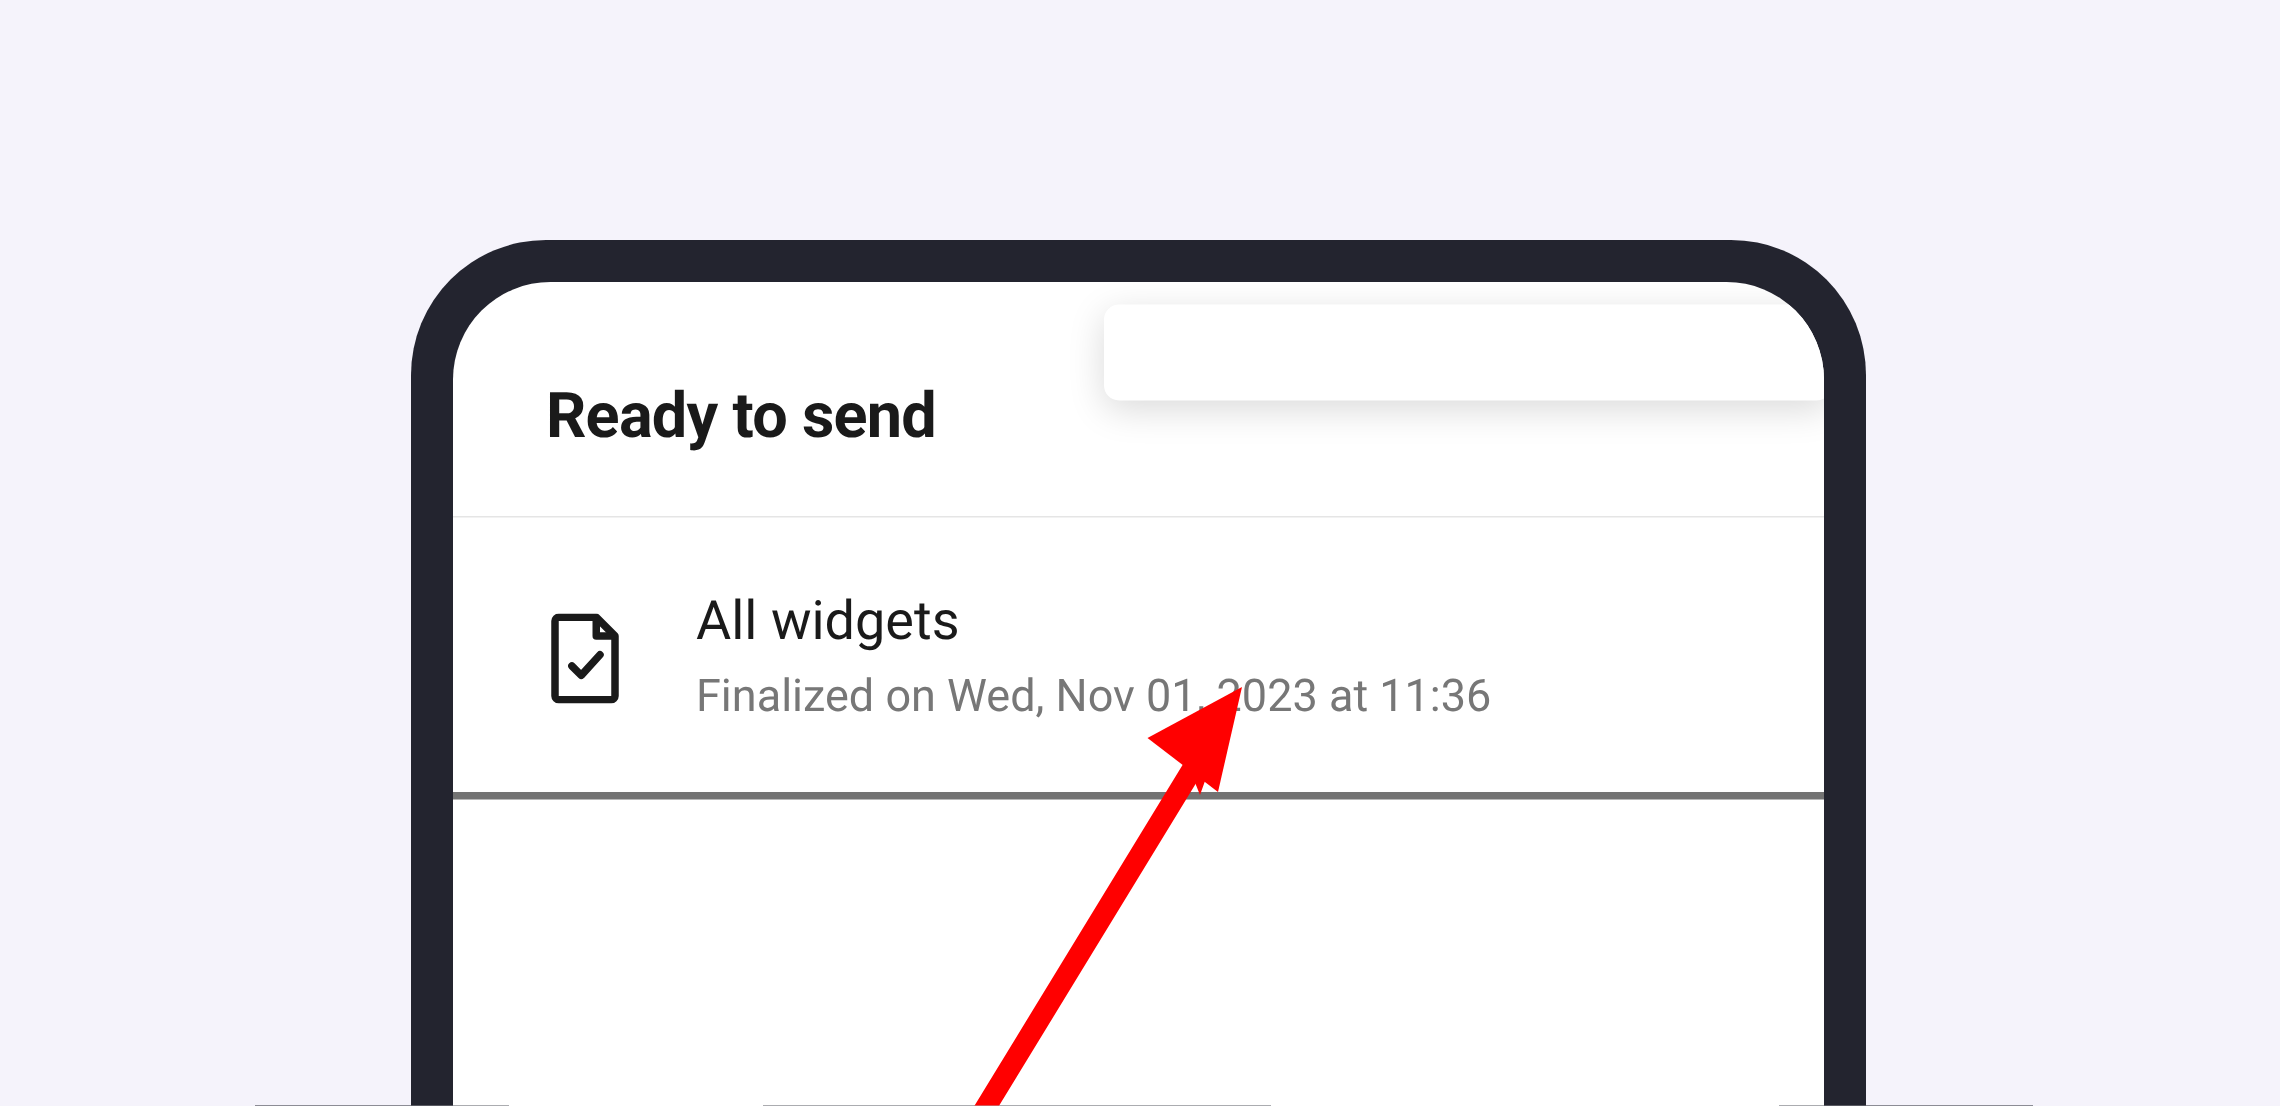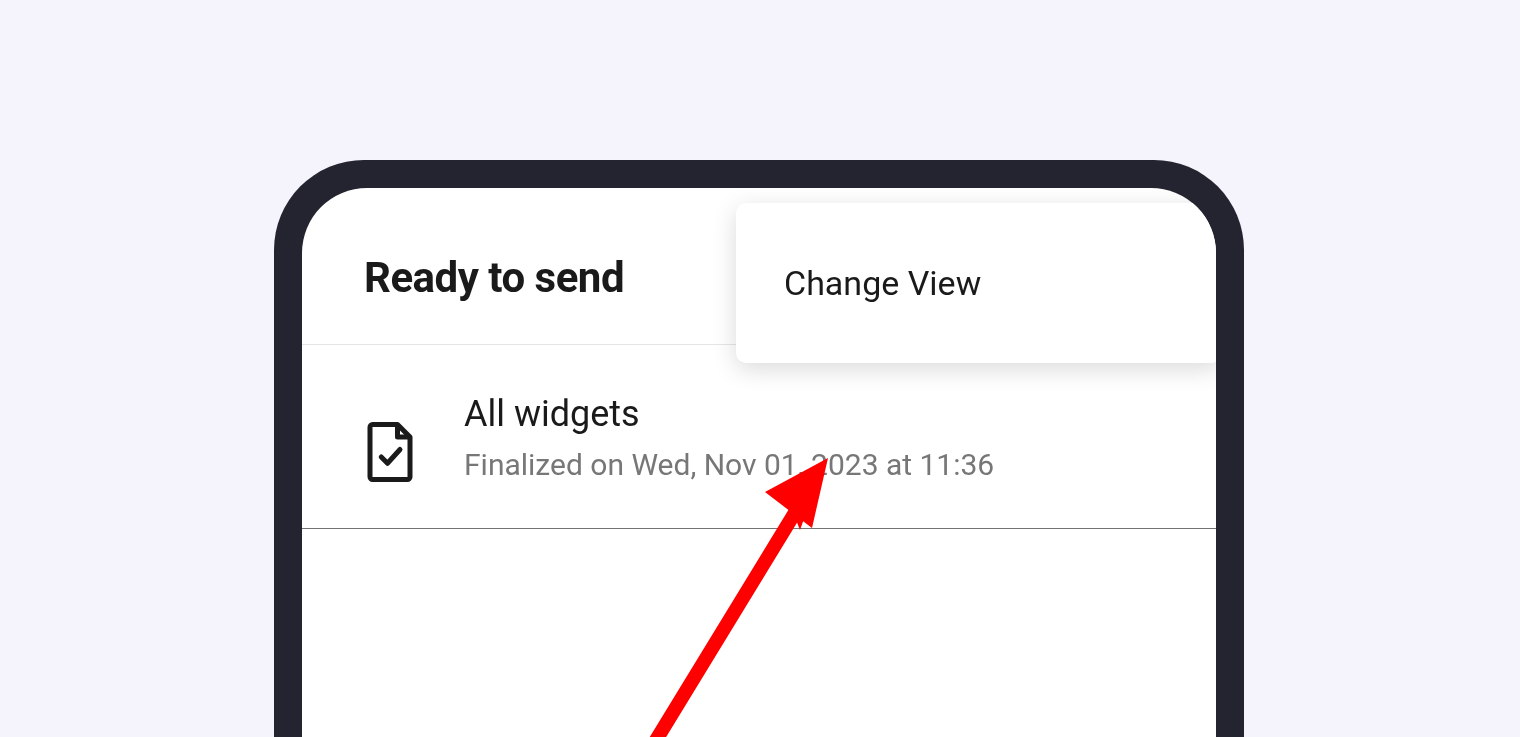--- a/index.html
+++ b/index.html
@@ -45,24 +45,24 @@
     
     .header-title {
       font-size: 42px;
       font-weight: 700;
       color: #1a1a1a;
       letter-spacing: -0.5px;
     }
     
     .list-item {
       display: flex;
-      align-items: flex-end;
+      align-items: center;
       padding: 48px 62px 42px 62px;
       gap: 48px;
-      border-bottom: 1px solid #737373;
+      border-bottom: 5px solid #737373;
     }
     
     .list-item-icon {
       flex-shrink: 0;
       margin-top: 4px;
     }
     
     .list-item-content {
       flex: 1;
     }
@@ -127,21 +127,20 @@
           <path d="M13 28 L18 33 L28 22" stroke="#1a1a1a" stroke-width="4" fill="none" stroke-linecap="round" stroke-linejoin="round"></path>
         </svg>
       </div>
       <div class="list-item-content">
         <div class="list-item-title">All widgets</div>
         <div class="list-item-subtitle">Finalized on Wed, Nov 01, 2023 at 11:36</div>
       </div>
     </div>
 
     <div class="dropdown-menu">
-      <div class="dropdown-item">Change View</div>
     </div>
 
   </div>
 </div>
 
 <div class="annotation-arrow">
   <svg width="280" height="320" viewBox="0 0 280 320">
     <line x1="50" y1="300" x2="210" y2="38" stroke="#ff0000" stroke-width="14" stroke-linecap="round"></line>
     <polygon points="225,10 170,45 190,55 200,80" fill="#ff0000"></polygon>
     <polygon points="228,8 165,42 212,78" fill="#ff0000"></polygon>

